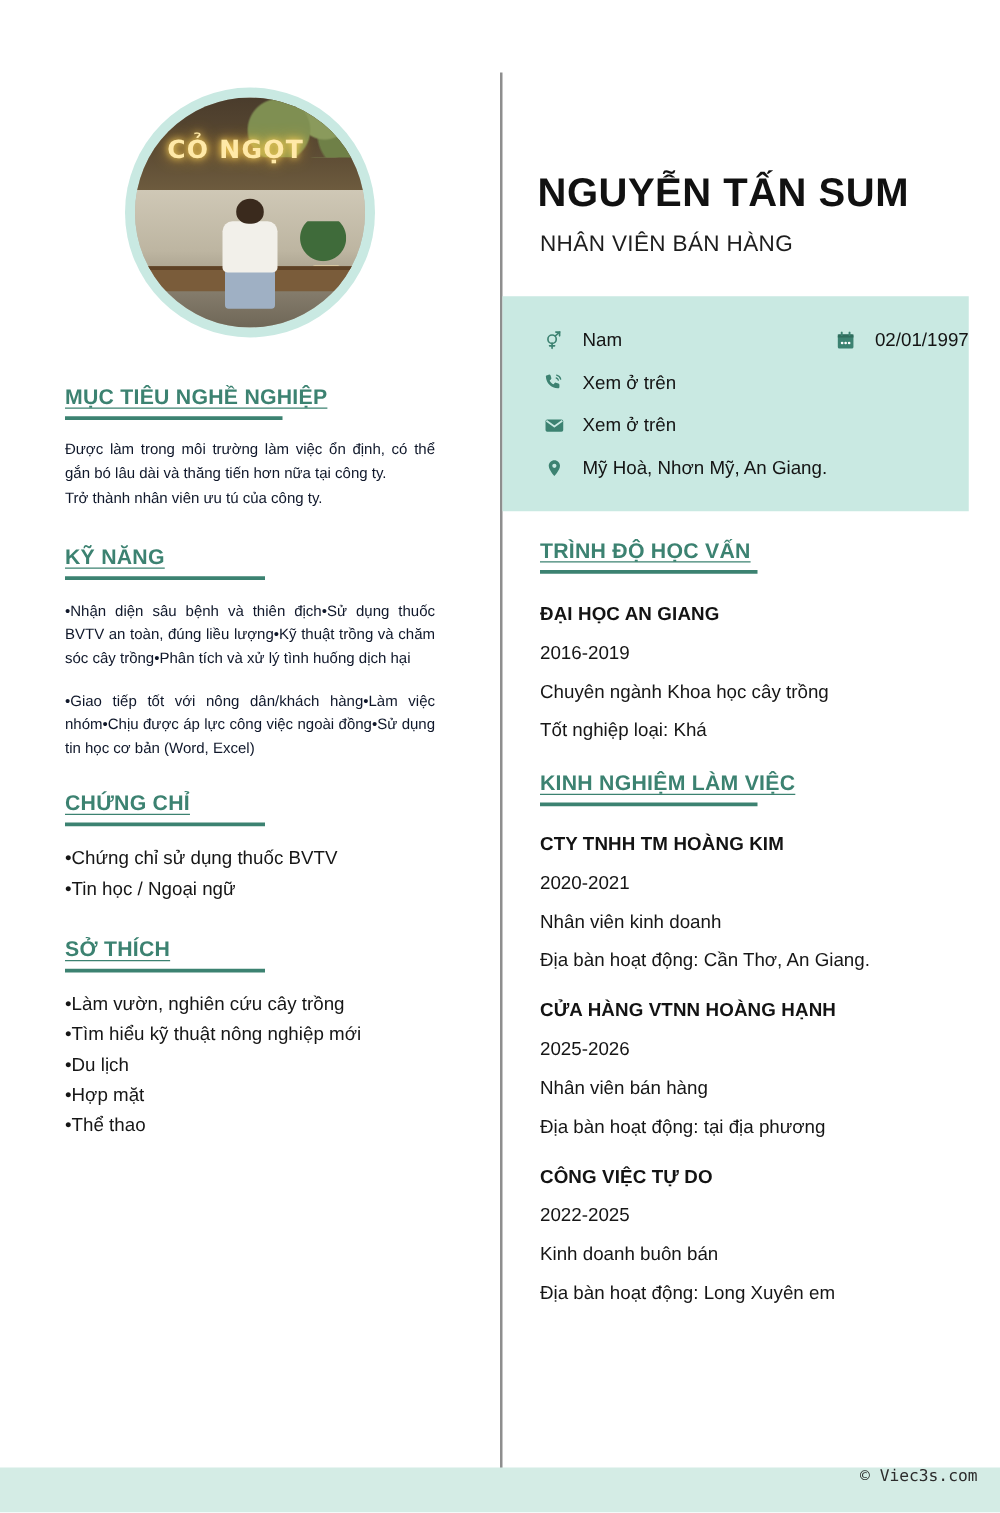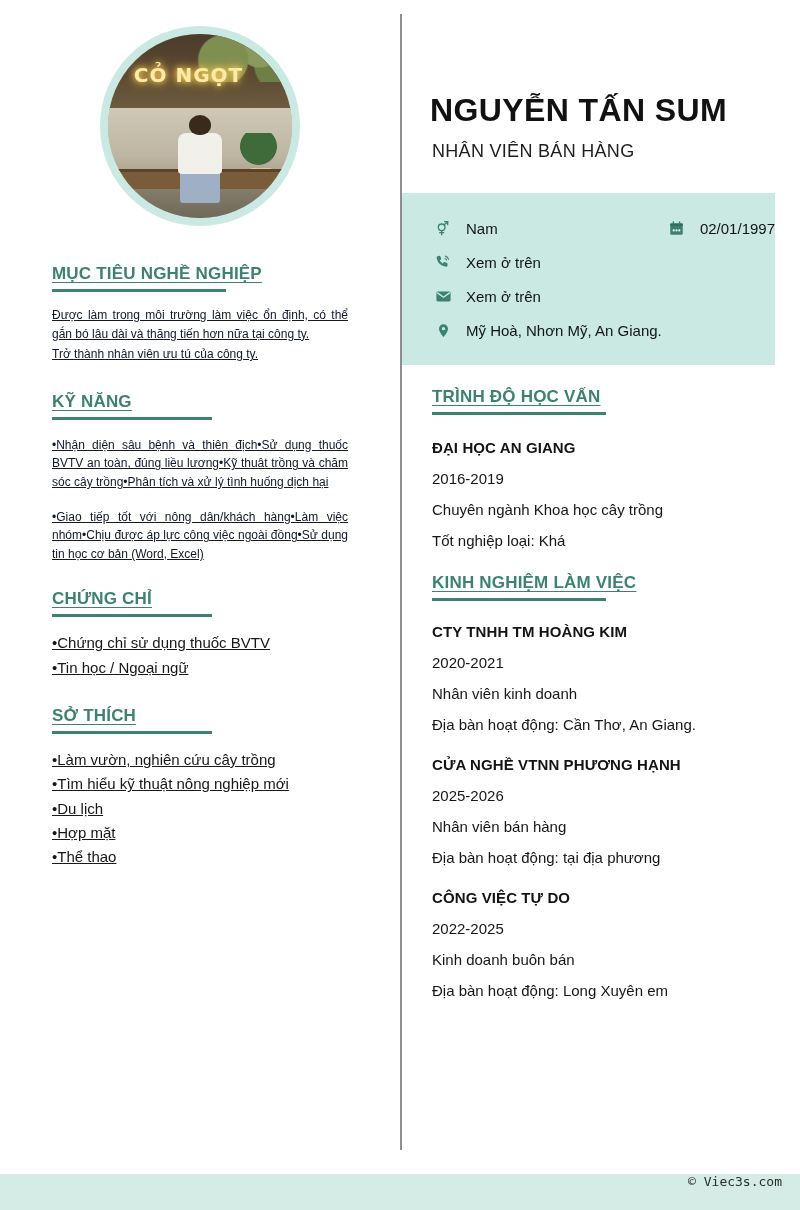--- a/index.html
+++ b/index.html
@@ -13,20 +13,21 @@
     position: relative;
     font-family: "Liberation Sans", sans-serif;
     color: #1a1a1a;
     overflow: hidden;
   }
 
   .page {
     position: absolute;
     inset: 0;
     background: #ffffff;
+    margin-top: 44px;
   }
 
   
   .divider {
     position: absolute;
     left: 400px;
     top: 14px;
     width: 2px;
     height: 1136px;
     background: #8e8e8e;
@@ -125,21 +126,20 @@
   .sec-rule {
     width: 160px;
     height: 3px;
     background: #3c8271;
     margin: 5px 0 0 0;
   }
   .sec-rule.wide { width: 174px; }
 
   .left-body {
     padding: 0 52px 0 52px;
-    text-decoration: underline;
   }
   .blk { margin-top: 26px; }
 
   .para {
     font-size: 12px;
     line-height: 1.55;
     text-align: justify;
     margin: 14px 0 0 0;
     color: #0f172a;
   }
@@ -405,21 +405,21 @@
         <div class="sec-rule wide"></div>
 
         <div class="entry" style="margin-top:22px;">
           <p class="entry-title">CTY TNHH TM HOÀNG KIM</p>
           <p class="entry-line">2020-2021</p>
           <p class="entry-line">Nhân viên kinh doanh</p>
           <p class="entry-line">Địa bàn hoạt động: Cần Thơ, An Giang.</p>
         </div>
 
         <div class="entry" style="margin-top:23px;">
-          <p class="entry-title">CỬA NGHỀ VTNN PHƯƠNG HẠNH</p>
+          <p class="entry-title">CỬA HÀNG VTNN HOÀNG HẠNH</p>
           <p class="entry-line">2025-2026</p>
           <p class="entry-line">Nhân viên bán hàng</p>
           <p class="entry-line">Địa bàn hoạt động: tại địa phương</p>
         </div>
 
         <div class="entry" style="margin-top:23px;">
           <p class="entry-title">CÔNG VIỆC TỰ DO</p>
           <p class="entry-line">2022-2025</p>
           <p class="entry-line">Kinh doanh buôn bán</p>
           <p class="entry-line">Địa bàn hoạt động: Long Xuyên em</p>

